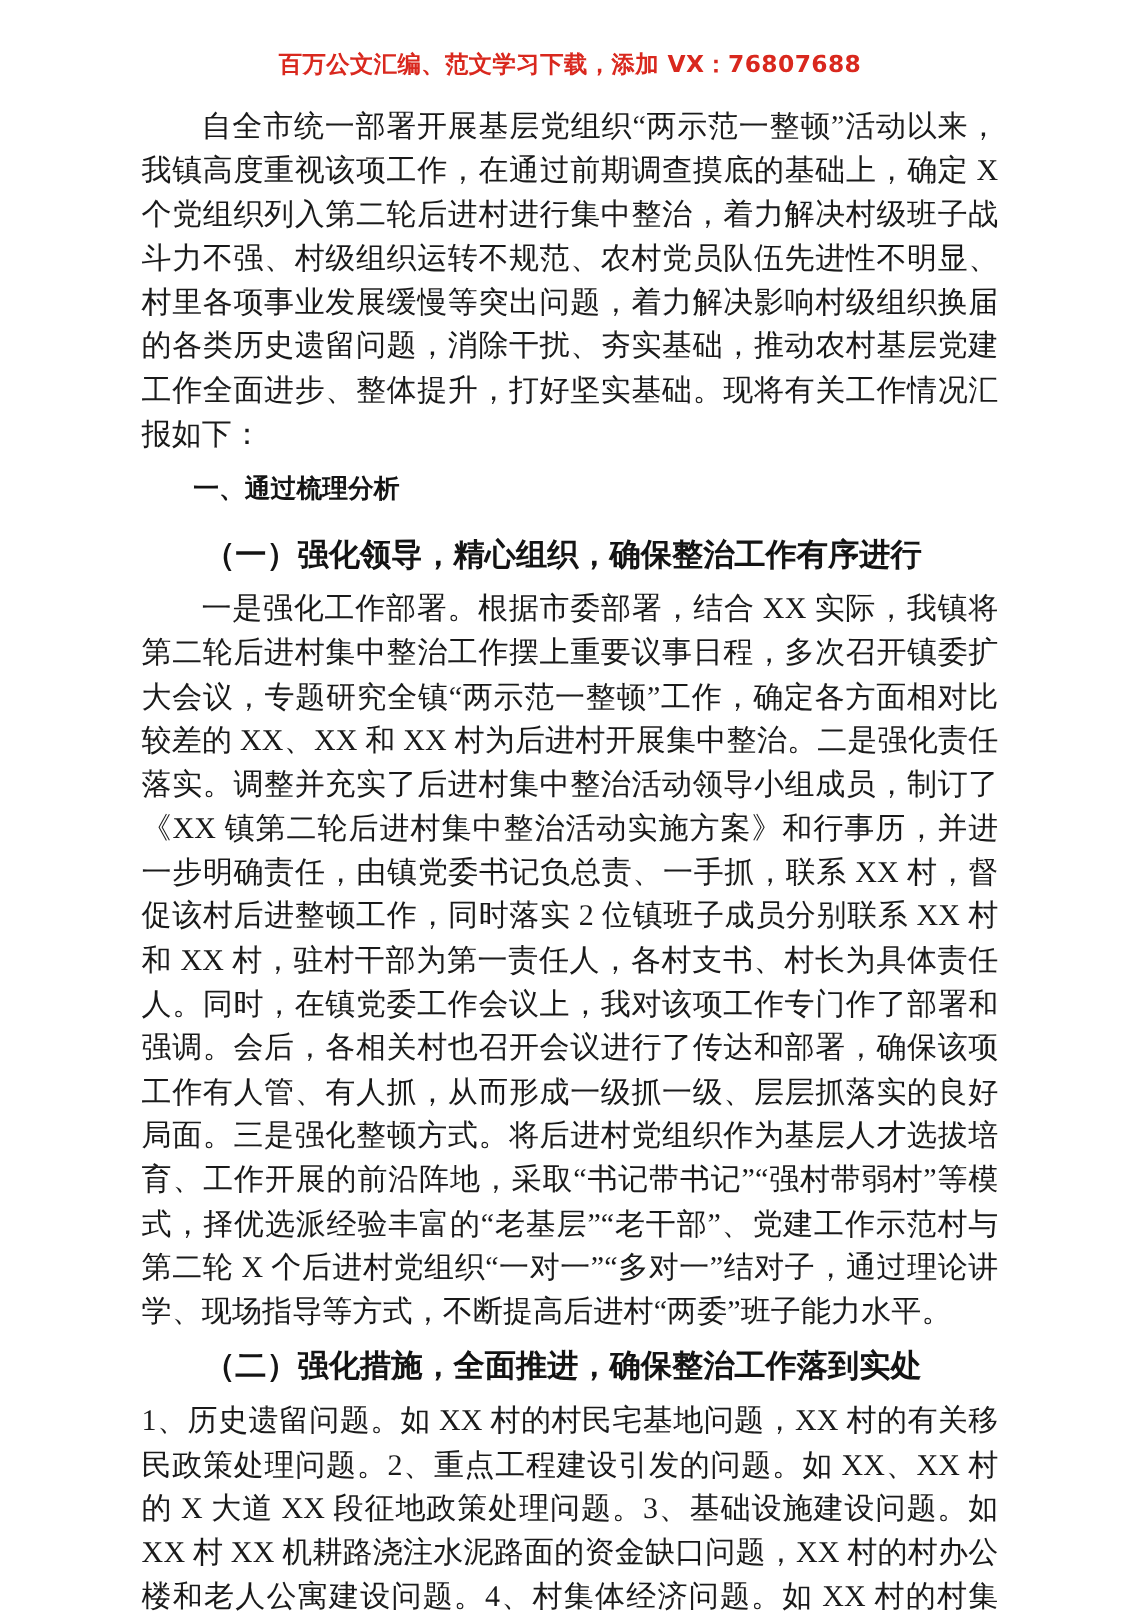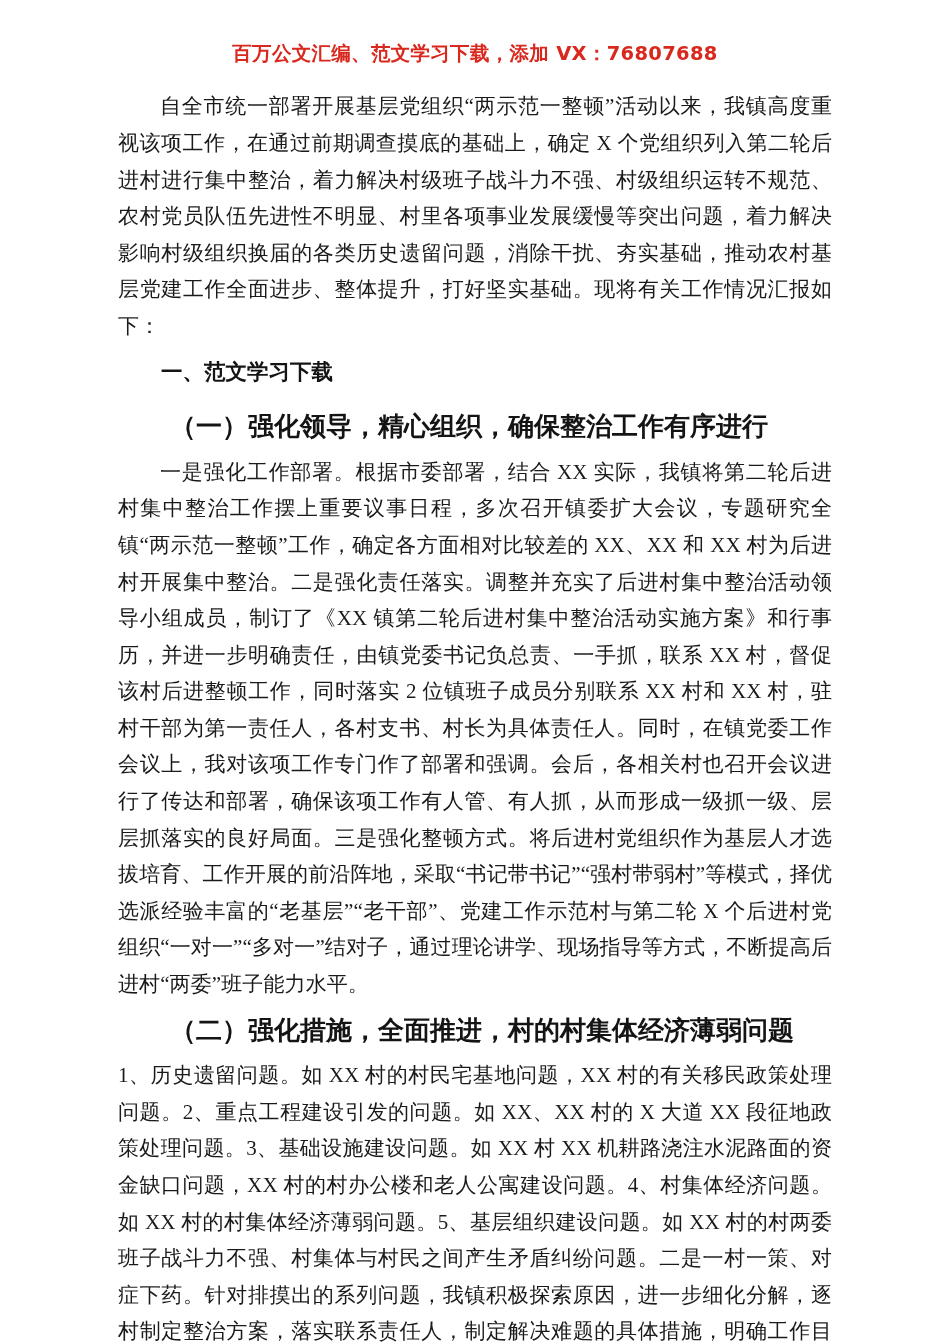--- a/index.html
+++ b/index.html
@@ -38,21 +38,21 @@
     white-space: nowrap;
   }
 
   
   .doc-body {
     margin-top: 22px;
   }
 
   p.para {
     margin: 0;
-    font-size: 21px;
+    font-size: 25px;
     line-height: 36.6px;
     text-align: justify;
     text-justify: inter-ideograph;
     text-indent: 2em;
     font-family: "Liberation Serif", "DejaVu Serif", serif;
     color: #1a1a1a;
     letter-spacing: 0.1px;
   }
 
   
@@ -96,22 +96,22 @@
 </style>
 </head>
 <body>
 
 <div class="page">
 
   <div class="promo-header">百万公文汇编、范文学习下载，添加 VX：76807688</div>
 
   <div class="doc-body">
       <p class="para">自全市统一部署开展基层党组织“两示范一整顿”活动以来，我镇高度重视该项工作，在通过前期调查摸底的基础上，确定 X 个党组织列入第二轮后进村进行集中整治，着力解决村级班子战斗力不强、村级组织运转不规范、农村党员队伍先进性不明显、村里各项事业发展缓慢等突出问题，着力解决影响村级组织换届的各类历史遗留问题，消除干扰、夯实基础，推动农村基层党建工作全面进步、整体提升，打好坚实基础。现将有关工作情况汇报如下：</p>
-      <h2 class="heading-1">一、范文学习下载</h2>
+      <h2 class="heading-1">一、通过梳理分析</h2>
       <h3 class="heading-2">（一）强化领导，精心组织，确保整治工作有序进行</h3>
       <p class="para">一是强化工作部署。根据市委部署，结合 XX 实际，我镇将第二轮后进村集中整治工作摆上重要议事日程，多次召开镇委扩大会议，专题研究全镇“两示范一整顿”工作，确定各方面相对比较差的 XX、XX 和 XX 村为后进村开展集中整治。二是强化责任落实。调整并充实了后进村集中整治活动领导小组成员，制订了《XX 镇第二轮后进村集中整治活动实施方案》和行事历，并进一步明确责任，由镇党委书记负总责、一手抓，联系 XX 村，督促该村后进整顿工作，同时落实 2 位镇班子成员分别联系 XX 村和 XX 村，驻村干部为第一责任人，各村支书、村长为具体责任人。同时，在镇党委工作会议上，我对该项工作专门作了部署和强调。会后，各相关村也召开会议进行了传达和部署，确保该项工作有人管、有人抓，从而形成一级抓一级、层层抓落实的良好局面。三是强化整顿方式。将后进村党组织作为基层人才选拔培育、工作开展的前沿阵地，采取“书记带书记”“强村带弱村”等模式，择优选派经验丰富的“老基层”“老干部”、党建工作示范村与第二轮 X 个后进村党组织“一对一”“多对一”结对子，通过理论讲学、现场指导等方式，不断提高后进村“两委”班子能力水平。</p>
-      <h3 class="heading-2">（二）强化措施，全面推进，村的村集体经济薄弱问题</h3>
+      <h3 class="heading-2">（二）强化措施，全面推进，确保整治工作落到实处</h3>
       <p class="para flush">1、历史遗留问题。如 XX 村的村民宅基地问题，XX 村的有关移民政策处理问题。2、重点工程建设引发的问题。如 XX、XX 村的 X 大道 XX 段征地政策处理问题。3、基础设施建设问题。如 XX 村 XX 机耕路浇注水泥路面的资金缺口问题，XX 村的村办公楼和老人公寓建设问题。4、村集体经济问题。如 XX 村的村集体经济薄弱问题。5、基层组织建设问题。如 XX 村的村两委班子战斗力不强、村集体与村民之间产生矛盾纠纷问题。二是一村一策、对症下药。针对排摸出的系列问题，我镇积极探索原因，进一步细化分解，逐村制定整治方案，落实联系责任人，制定解决难题的具体措施，明确工作目标和完成时限。XX 月 X 日，市委常委、组织部长 XXX 亲自牵头，带领发改局、土地局、规划局、交通局、市农办、XX 建设指挥部等有关部门领导来我镇召开协调会，帮助解决各后进整顿村在经济社会发展和基础设施建设等方面遇到的矛盾纠纷问题，其中 XX 村 XX 机</p>
     </div>
 
   <div class="page-number">1</div>
 
 </div>
 
 </body></html>

